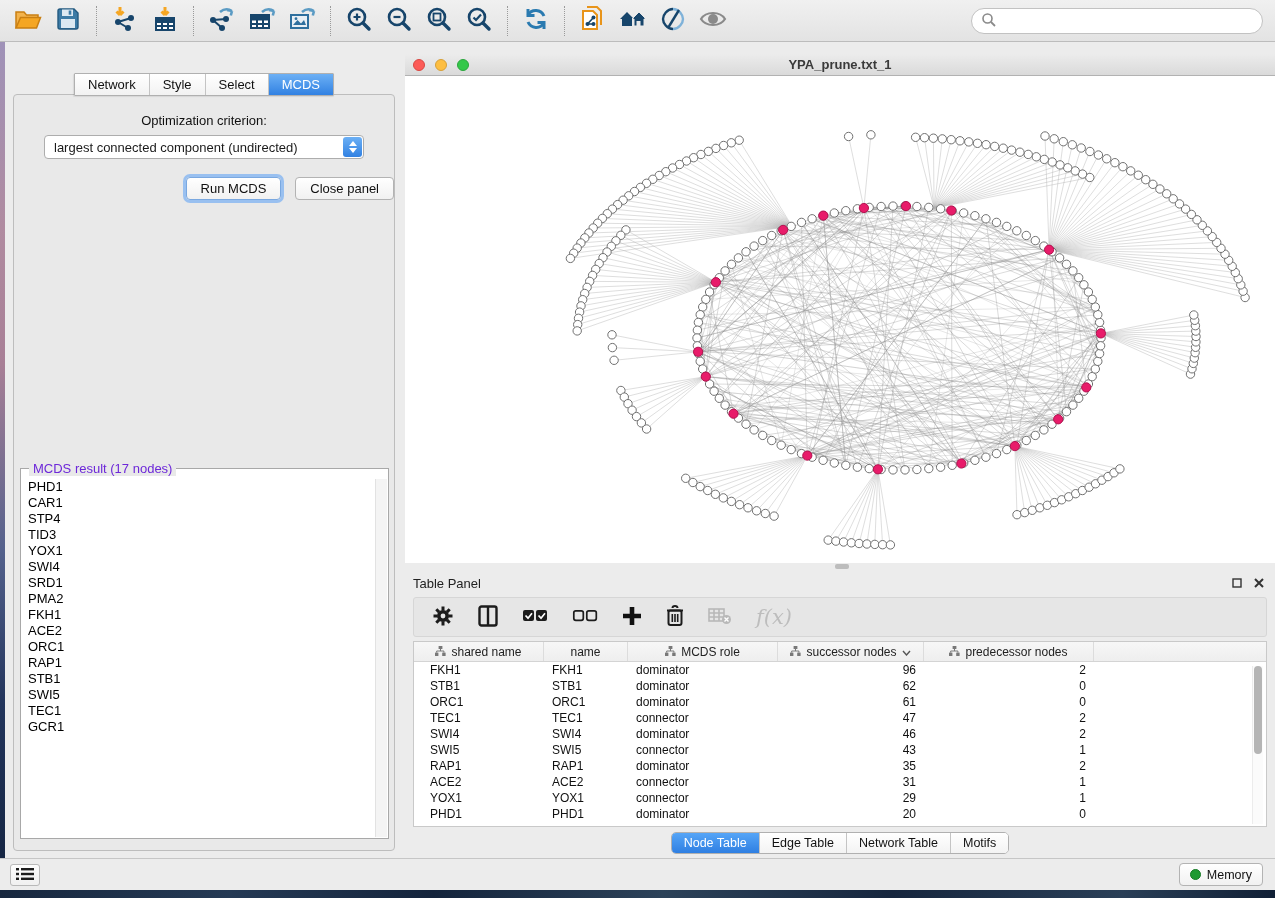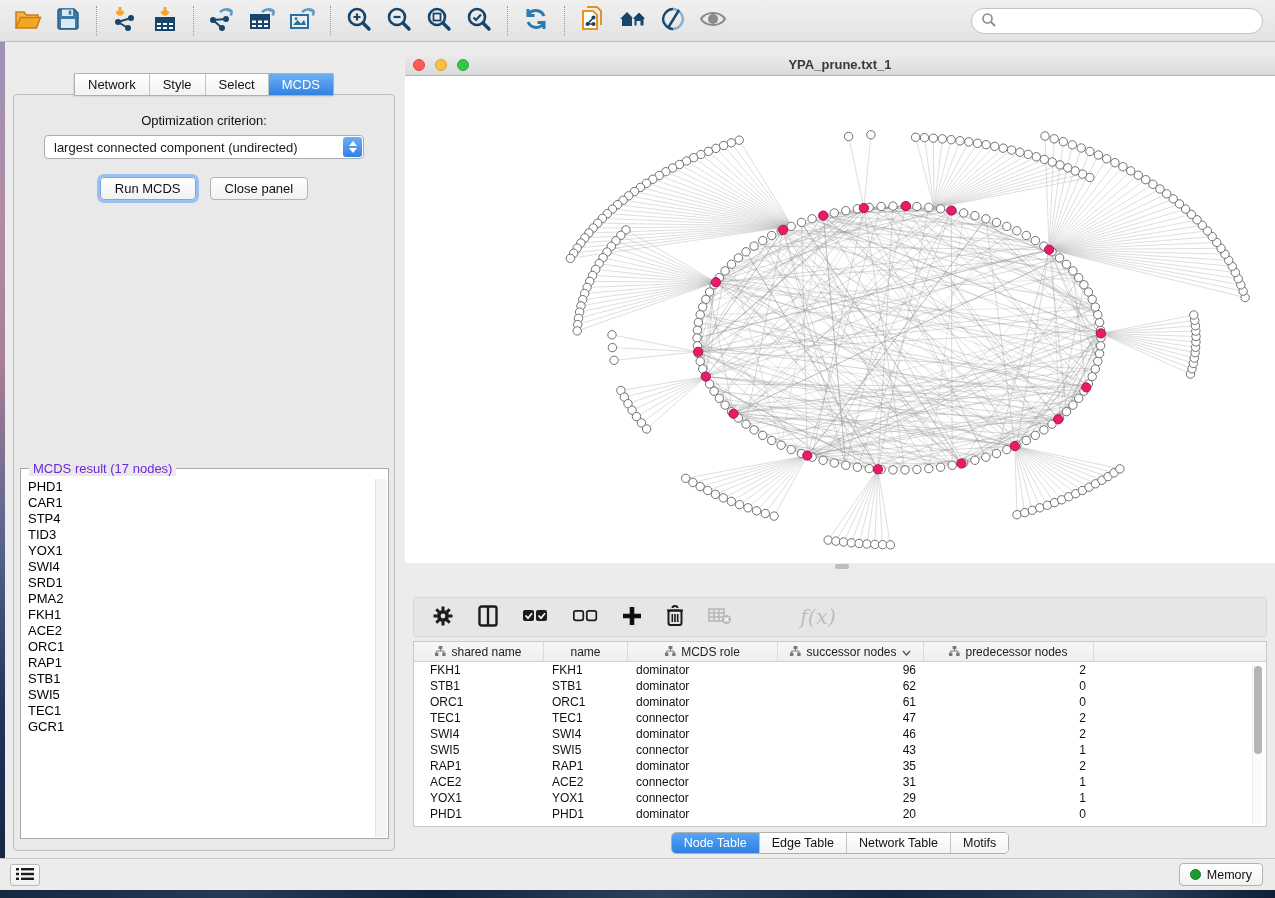--- a/index.html
+++ b/index.html
@@ -33,21 +33,21 @@
   .seg-tab:last-child { border-right:none; }
   .seg-tab.sel { background:linear-gradient(#6cb0f5,#3181e2); color:#fff; }
   .cp-box { position:absolute; left:8px; top:52px; width:382px; height:757px;
     background:#e9e9e9; border:1px solid #bdbdbd; border-radius:4px; }
   .opt-label { position:absolute; top:18px; width:100%; text-align:center; font-size:13px; color:#111; }
   .opt-select { position:absolute; left:30px; top:40px; width:320px; height:24px; background:#fff;
     border:1px solid #adadad; border-radius:4px; display:flex; align-items:center; font-size:13px; padding-left:9px; }
   .opt-stepper { position:absolute; right:1px; top:1px; width:19px; height:20px; border-radius:3px;
     background:linear-gradient(#6cb0f5,#3181e2); display:flex; flex-direction:column; align-items:center; justify-content:center; gap:2px; }
   .opt-stepper svg { display:block; }
-  .cp-buttons { position:absolute; top:82px; width:100%; display:flex; justify-content:center; gap:14px; }
+  .cp-buttons { position:absolute; top:82px; width:100%; display:flex; justify-content:flex-end; gap:14px; }
   .mac-btn { height:23px; padding:0 14px; font-size:13px; color:#111; background:linear-gradient(#ffffff,#f1f1f1);
     border:1px solid #b3b3b3; border-radius:4px; font-family:"Liberation Sans",sans-serif; }
   .mac-btn.focus { box-shadow:0 0 0 3px rgba(110,170,245,.65); border-color:#7aa8e0; }
   .result-box { position:absolute; left:6px; top:373px; width:369px; height:371px;
     border:1px solid #a8a8a8; background:#fff; }
   .result-legend { position:absolute; left:8px; top:-8px; background:#e9e9e9; padding:0 4px; font-size:13px; color:#6d28d9; }
   .result-list { position:absolute; left:1px; top:10px; right:13px; bottom:1px; overflow:hidden; background:#fff;
     font-size:13px; line-height:16px; color:#000; padding-left:6px; }
   .result-scroll { position:absolute; right:1px; top:10px; width:12px; bottom:1px; background:#f4f4f4; border-left:1px solid #e2e2e2; }
 
@@ -64,21 +64,21 @@
 
   
   .h-splitter { position:absolute; left:405px; top:563px; width:870px; height:7px; background:#ececec; }
   .h-handle { position:absolute; left:430px; top:1px; width:14px; height:5px; background:#bdbdbd; border-radius:2px; }
 
   
   .table-panel { position:absolute; left:405px; top:570px; width:870px; height:288px; background:#ececec; }
   .tp-toolbar { position:absolute; left:8px; top:27px; width:854px; height:40px; background:#e6e6e6;
     border:1px solid #d6d6d6; border-radius:3px; display:flex; align-items:center; padding-left:18px; gap:24px; }
   .tp-icon { display:flex; align-items:center; justify-content:center; }
-  .fx { font-family:"DejaVu Serif", serif; font-style:italic; font-size:21px; color:#bdbdbd;margin-left:44px; }
+  .fx { font-family:"DejaVu Serif", serif; font-style:italic; font-size:21px; color:#bdbdbd; }
   .tbl { position:absolute; left:8px; top:71px; width:854px; height:186px; background:#fff; border:1px solid #c9c9c9; }
   .tbl-head { display:grid; grid-template-columns:130px 84px 150px 146px 170px 1fr; height:20px;
     background:linear-gradient(#f7f7f7,#eeeeee); border-bottom:1px solid #d4d4d4; }
   .th { display:flex; align-items:center; justify-content:center; gap:5px; font-size:12px; color:#222;
     border-right:1px solid #dcdcdc; overflow:hidden; }
   .th:last-child { border-right:none; }
   .tbl-body { position:absolute; left:0; top:20px; right:0; bottom:0; overflow:hidden; }
   .tr { display:grid; grid-template-columns:130px 84px 150px 146px 170px 1fr; height:16px; font-size:12px; color:#111; }
   .td { padding:0 8px; display:flex; align-items:center; overflow:hidden; white-space:nowrap; }
   .td.first { padding-left:16px; }
@@ -1101,20 +1101,33 @@
         <circle cx="681.3" cy="311.4" r="4.6000000000000005" fill="#e81c6a" stroke="#b3114f" stroke-width="1"></circle>
       </svg>
   </div>
 </div>
 
 <div class="h-splitter">
   <div class="h-handle"></div>
 </div>
 
 <div class="table-panel">
+  <div class="panel-header">
+    <span class="panel-title">Table Panel</span>
+    <span class="wicon">
+      <svg width="10" height="10" viewBox="0 0 10 10">
+          <rect x="1" y="1" width="8" height="8" fill="none" stroke="#333" stroke-width="1.4"></rect>
+        </svg>
+    </span>
+    <span class="wicon">
+      <svg width="10" height="10" viewBox="0 0 10 10">
+          <path d="M1 1 L9 9 M9 1 L1 9" stroke="#333" stroke-width="2"></path>
+        </svg>
+    </span>
+  </div>
   <div class="tp-toolbar">
     <span class="tp-icon">
       <span>
         <svg width="22" height="22" viewBox="0 0 22 22">
             <g stroke="#1c1c1c" stroke-width="3">
               <path d="M11 1.5 v4 M11 16.5 v4 M1.5 11 h4 M16.5 11 h4 M4.3 4.3 l2.8 2.8 M14.9 14.9 l2.8 2.8 M17.7 4.3 l-2.8 2.8 M7.1 14.9 l-2.8 2.8"></path>
             </g>
             <circle cx="11" cy="11" r="6" fill="#1c1c1c"></circle>
             <circle cx="11" cy="11" r="2.4" fill="#e6e6e6"></circle>
           </svg>

